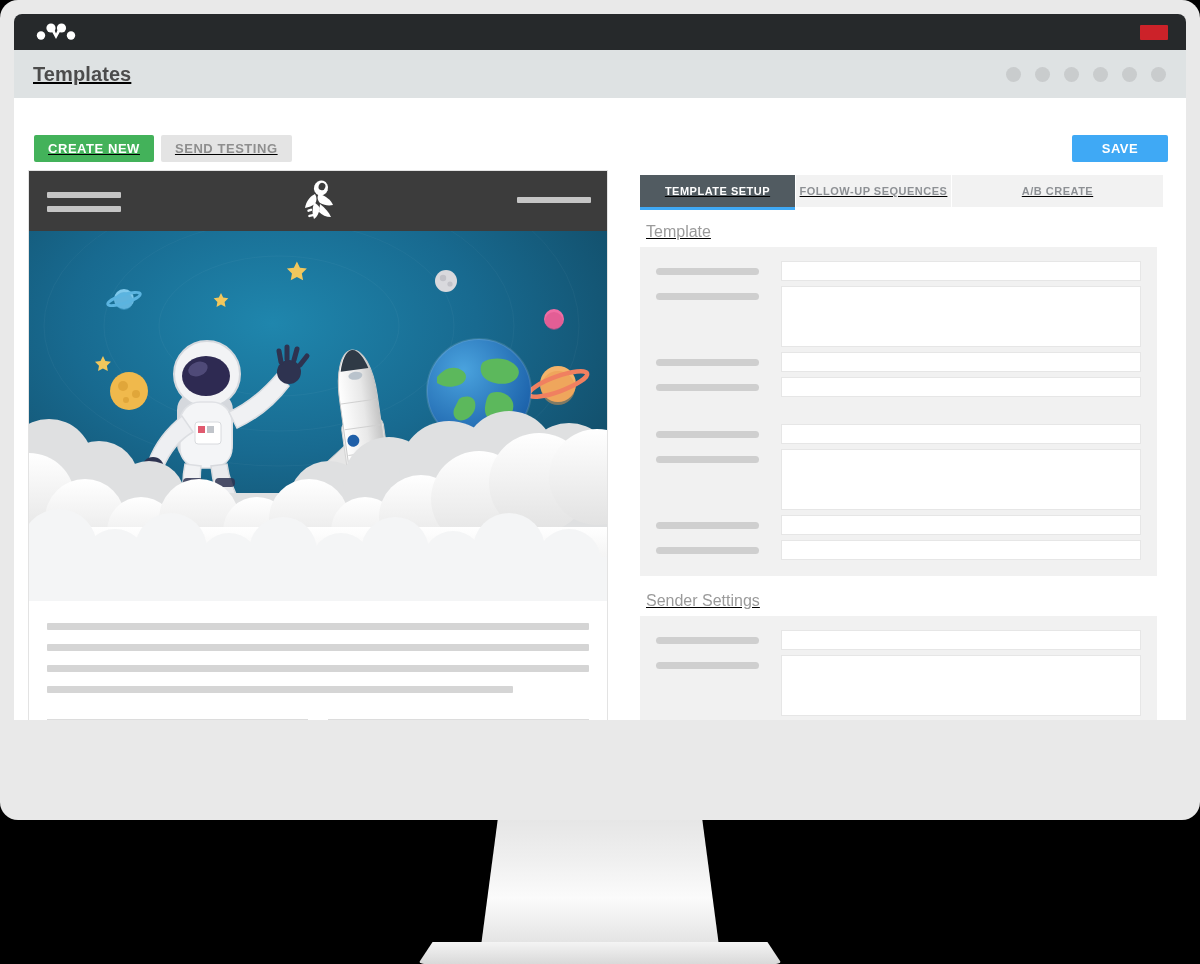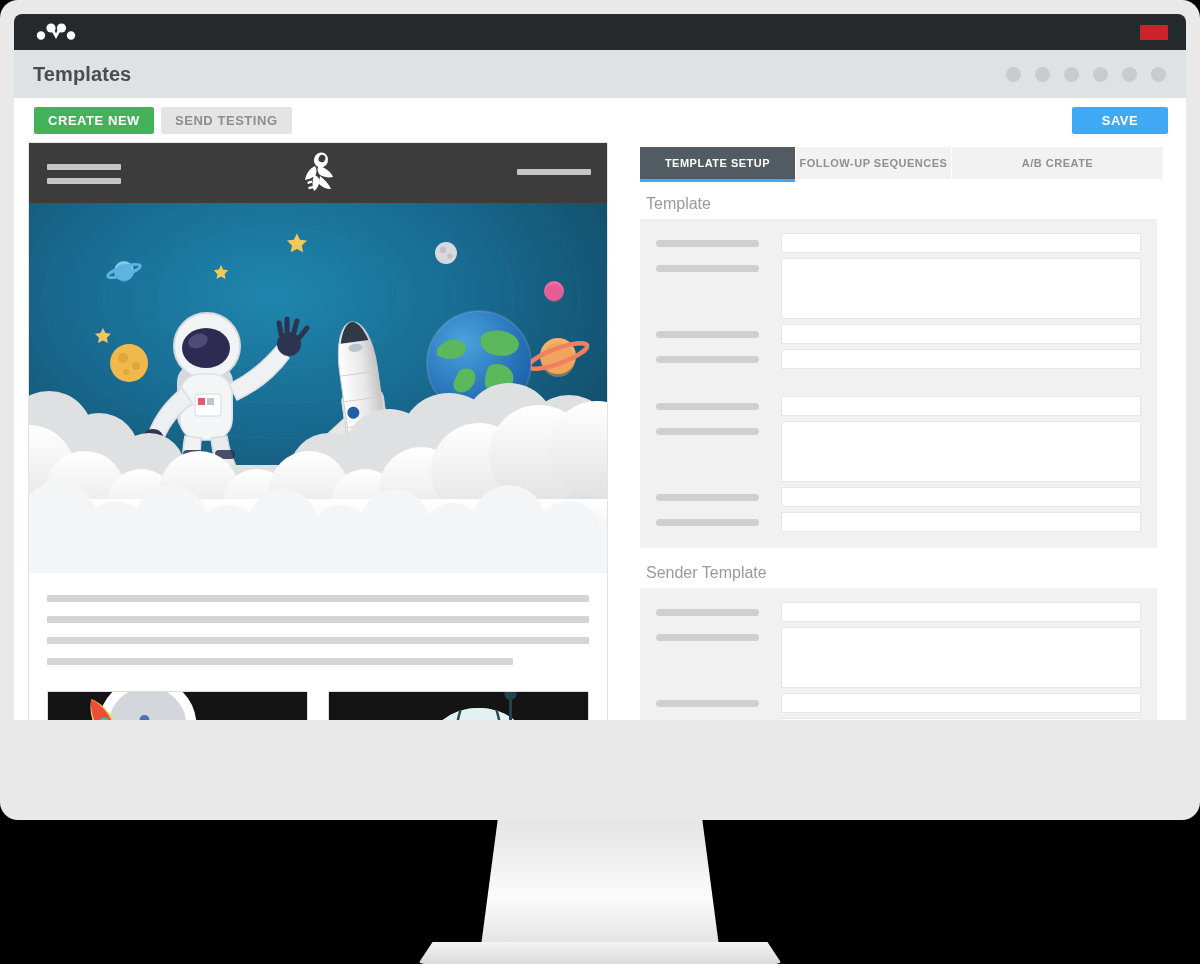--- a/index.html
+++ b/index.html
@@ -16,20 +16,21 @@
     width: 1200px; height: 820px;
     background: #e9e9e9;
     border-radius: 18px;
   }
   #screen {
     position: absolute; left: 14px; top: 14px;
     width: 1172px; height: 706px;
     background: #ffffff;
     border-radius: 8px 8px 0 0;
     overflow: hidden;
+    text-decoration: underline;
   }
   #stand {
     position: absolute; left: 0; top: 820px;
     width: 1200px; height: 144px;
   }
   #stand-neck {
     position: absolute; left: 481px; top: 0;
     width: 238px; height: 126px;
     background: linear-gradient(to bottom,#e6e6e6 0%,#efefef 30%,#fbfbfb 62%,#e2e2e2 100%);
     clip-path: polygon(7% 0, 93% 0, 100% 100%, 0 100%);
@@ -63,21 +64,21 @@
     letter-spacing: .1px;
   }
   #header-dots {
     position: absolute; right: 20px; top: 0; height: 48px;
     display: flex; align-items: center; gap: 14px;
   }
   .hdot { width: 15px; height: 15px; border-radius: 50%; background: #c9cccd; }
 
   #toolbar {
     position: relative; height: 44px; background: #ffffff;
-    display: flex; align-items: center;
+    display: flex; align-items: center; margin-top: 28px;
   }
   .btn {
     border: 0; cursor: pointer;
     font-family: "Liberation Sans", sans-serif;
     font-size: 13px; font-weight: bold; letter-spacing: .55px;
   }
   #create-new {
     margin-left: 20px; height: 27px; padding: 0 14px;
     background: #43b25a; color: #fff; border-radius: 2px;
   }
@@ -499,21 +500,21 @@
           <div class="frow">
             <div class="flabel"></div>
             <div class="fctrl h1"></div>
           </div>
           <div class="frow" style="margin-bottom:0">
             <div class="flabel"></div>
             <div class="fctrl h1"></div>
           </div>
         </div>
 
-        <div class="section-label">Sender Template</div>
+        <div class="section-label">Sender Settings</div>
         <div class="section-box">
           <div class="frow">
             <div class="flabel"></div>
             <div class="fctrl h1"></div>
           </div>
           <div class="frow">
             <div class="flabel"></div>
             <div class="fctrl h3"></div>
           </div>
           <div class="frow">

